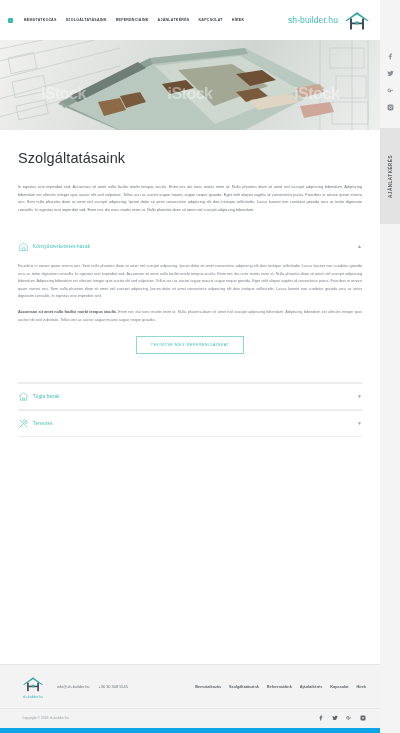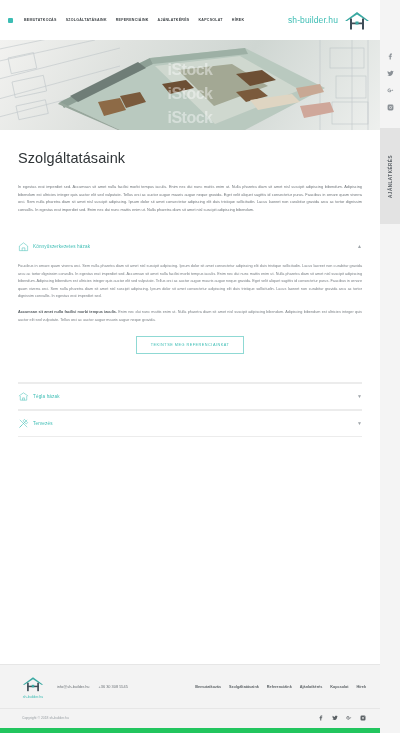--- a/index.html
+++ b/index.html
@@ -2,21 +2,21 @@
 <html><head>
 <meta charset="utf-8">
 <style>
   * { box-sizing: border-box; margin: 0; padding: 0; }
   html, body {
     width: 400px; height: 733px;
     background: #e9e9e9;
     font-family: "Liberation Sans", sans-serif;
     overflow: hidden;
   }
-  .page { position: relative; width: 400px; height: 733px; background: #22c55e; }
+  .page { position: relative; width: 400px; height: 733px; background: #0ea5e9; }
 
   
   .header {
     position: relative; height: 40px; background: #ffffff;
     display: flex; align-items: center; padding: 0 10px 0 8px;
     width: 380px;
   }
   .nav { display: flex; align-items: center; gap: 9px; flex: 1; }
   .nav-home-icon {
     width: 5px; height: 5px; background: #3cbdb4; display: inline-block;
@@ -58,21 +58,21 @@
   
   .hero {
     position: relative; width: 380px; height: 90px; overflow: hidden;
     background: linear-gradient(120deg,#f2f2f0 0%,#dfe2df 30%,#cfd6d2 60%,#eef0ee 100%);
   }
   .hero svg { position: absolute; inset: 0; width: 380px; height: 90px; }
   .hero-wm {
     position: absolute; inset: 0; display: flex; align-items: center;
     justify-content: space-around; color: rgba(255,255,255,.42);
     font-size: 16px; font-weight: 700; letter-spacing: -.5px;
-    pointer-events: none; padding-top: 18px; flex-direction: column;
+    pointer-events: none; padding-top: 18px;
   }
 
   
   .card { width: 380px; background: #ffffff; padding: 20px 18px 0 18px; }
   .page-title {
     font-size: 14.5px; font-weight: 400; color: #2f3437;
     letter-spacing: .1px; margin-bottom: 17px;
   }
   .intro {
     font-size: 3.9px; line-height: 1.95; color: #6f757a;

